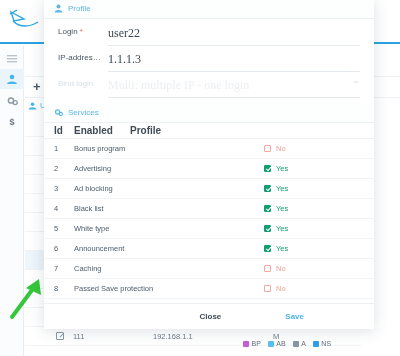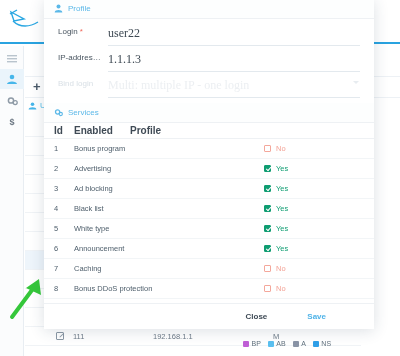--- a/index.html
+++ b/index.html
@@ -148,21 +148,21 @@
     width: 2.4px; height: 4.2px; border: solid #fff;
     border-width: 0 1.2px 1.2px 0; transform: rotate(42deg);
   }
   .en-tx { font-size: 7.5px; }
   .en-tx.yes { color: #0f9d72; }
   .en-tx.no  { color: #f3a296; }
 
   .modal-foot {
     position: absolute; left: 0; bottom: 0; width: 330px; height: 26px;
     border-top: 1px solid #eef1f4; display: flex; align-items: center;
-    justify-content: flex-end; gap: 32px; padding-right: 44px; background: #fff;
+    justify-content: flex-end; gap: 56px; padding-right: 66px; background: #fff;
   }
   .btn { font-size: 8px; background: none; border: none; cursor: pointer;
          font-family: "Liberation Sans", sans-serif; padding: 2px 4px; }
   .btn.close { color: #3e4a55; font-weight: 600; }
   .btn.save  { color: #4fb3e8; font-weight: 600; }
 </style>
 </head>
 <body>
 
 <div id="root">
@@ -378,21 +378,21 @@
             <div class="c-id">7</div>
             <div class="c-name">Caching</div>
             <div class="c-en">
               <span class="cbox off"></span>
               <span class="en-tx no">No</span>
             </div>
             <div class="c-pr"></div>
           </div>
           <div class="srow">
             <div class="c-id">8</div>
-            <div class="c-name">Bonus DDoS protection</div>
+            <div class="c-name">Passed Save protection</div>
             <div class="c-en">
               <span class="cbox off"></span>
               <span class="en-tx no">No</span>
             </div>
             <div class="c-pr"></div>
           </div>
           <div class="srow">
             <div class="c-id">9</div>
             <div class="c-name">Netflow stats</div>
             <div class="c-en">

